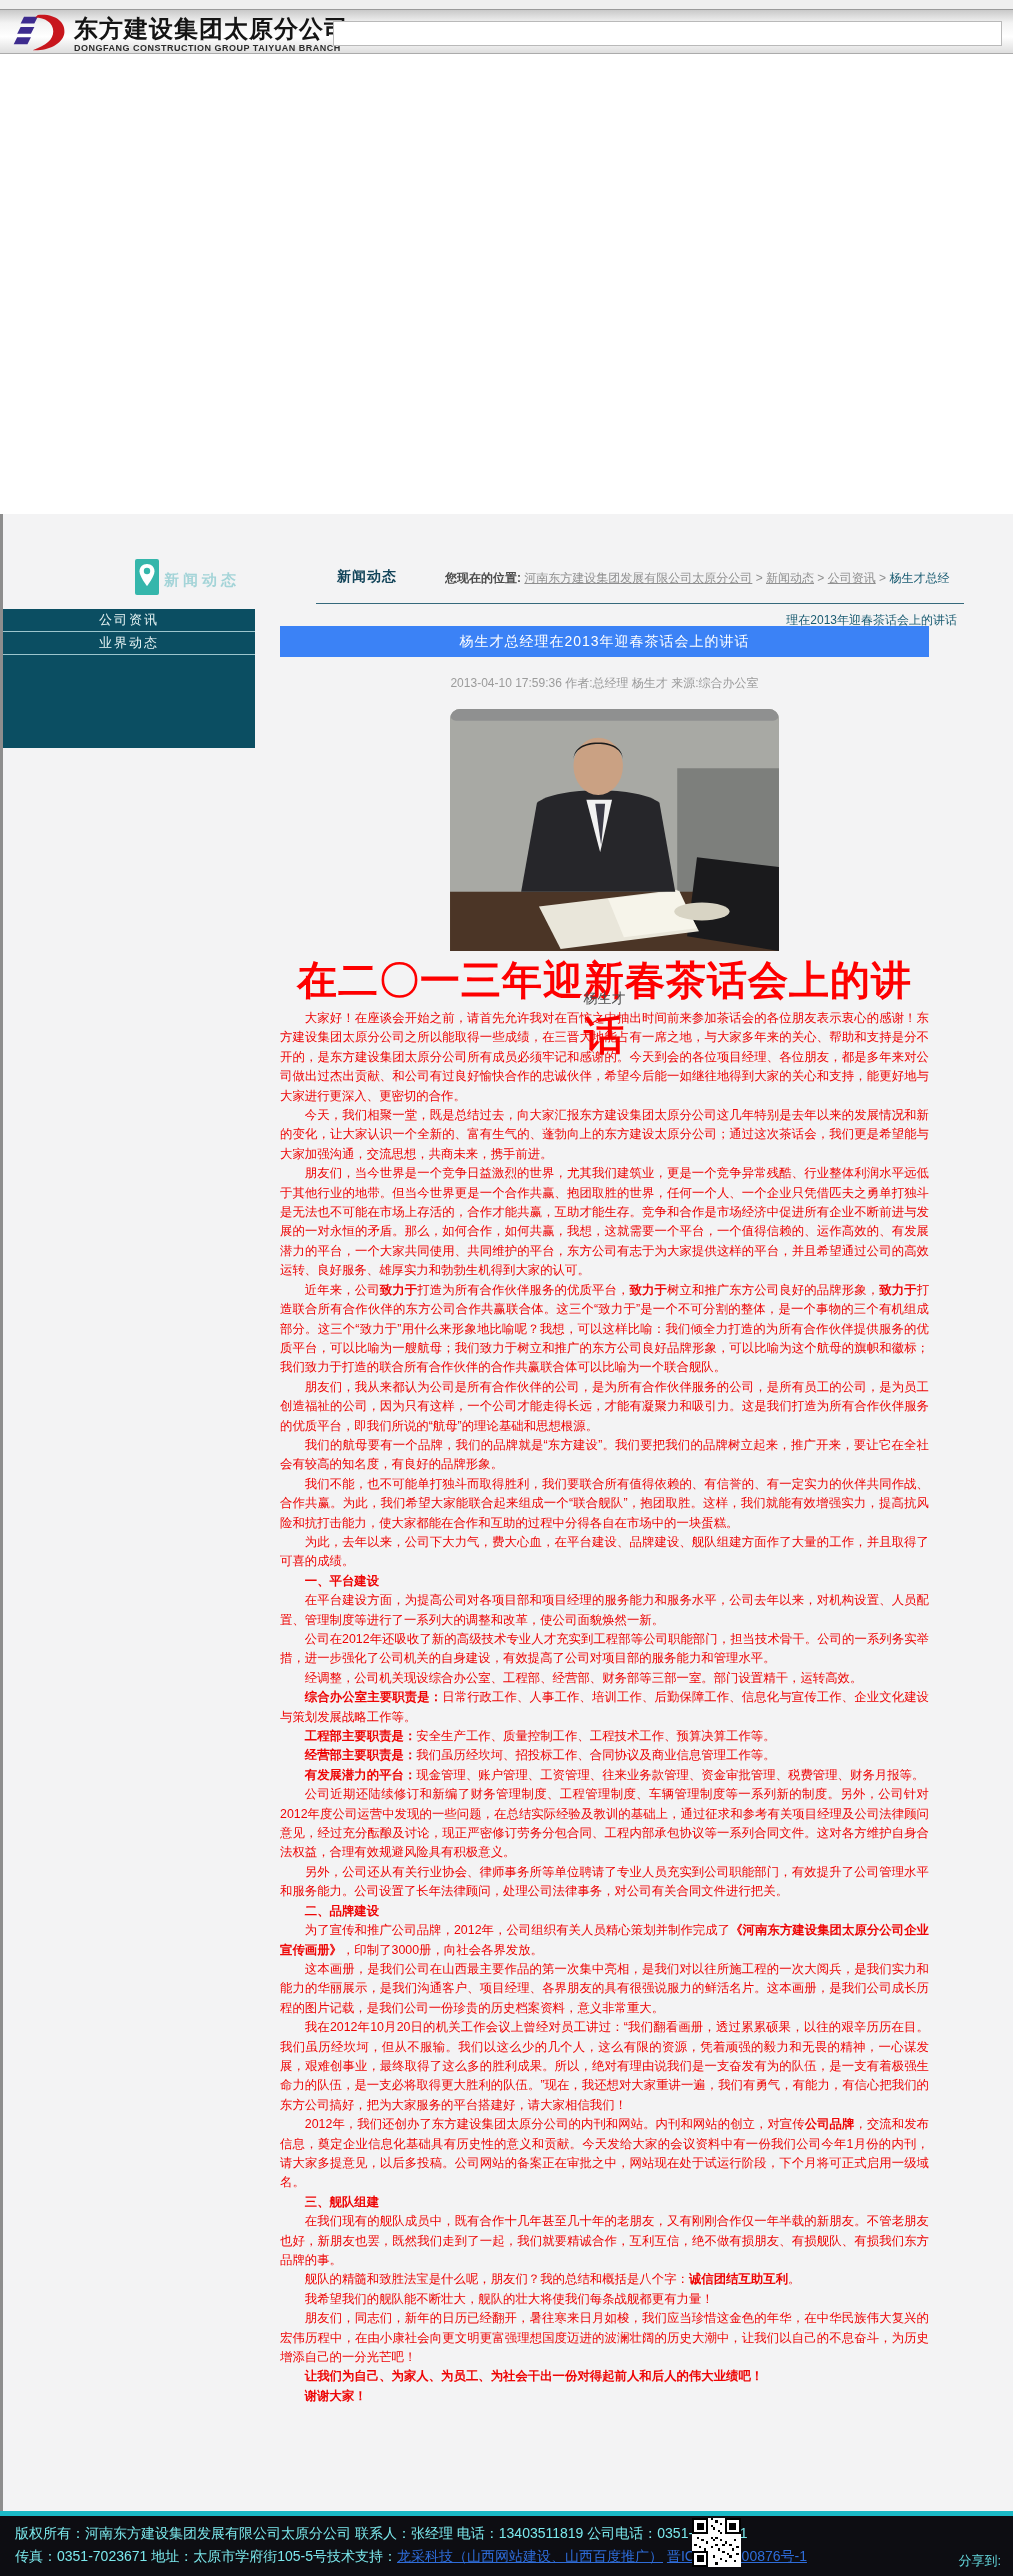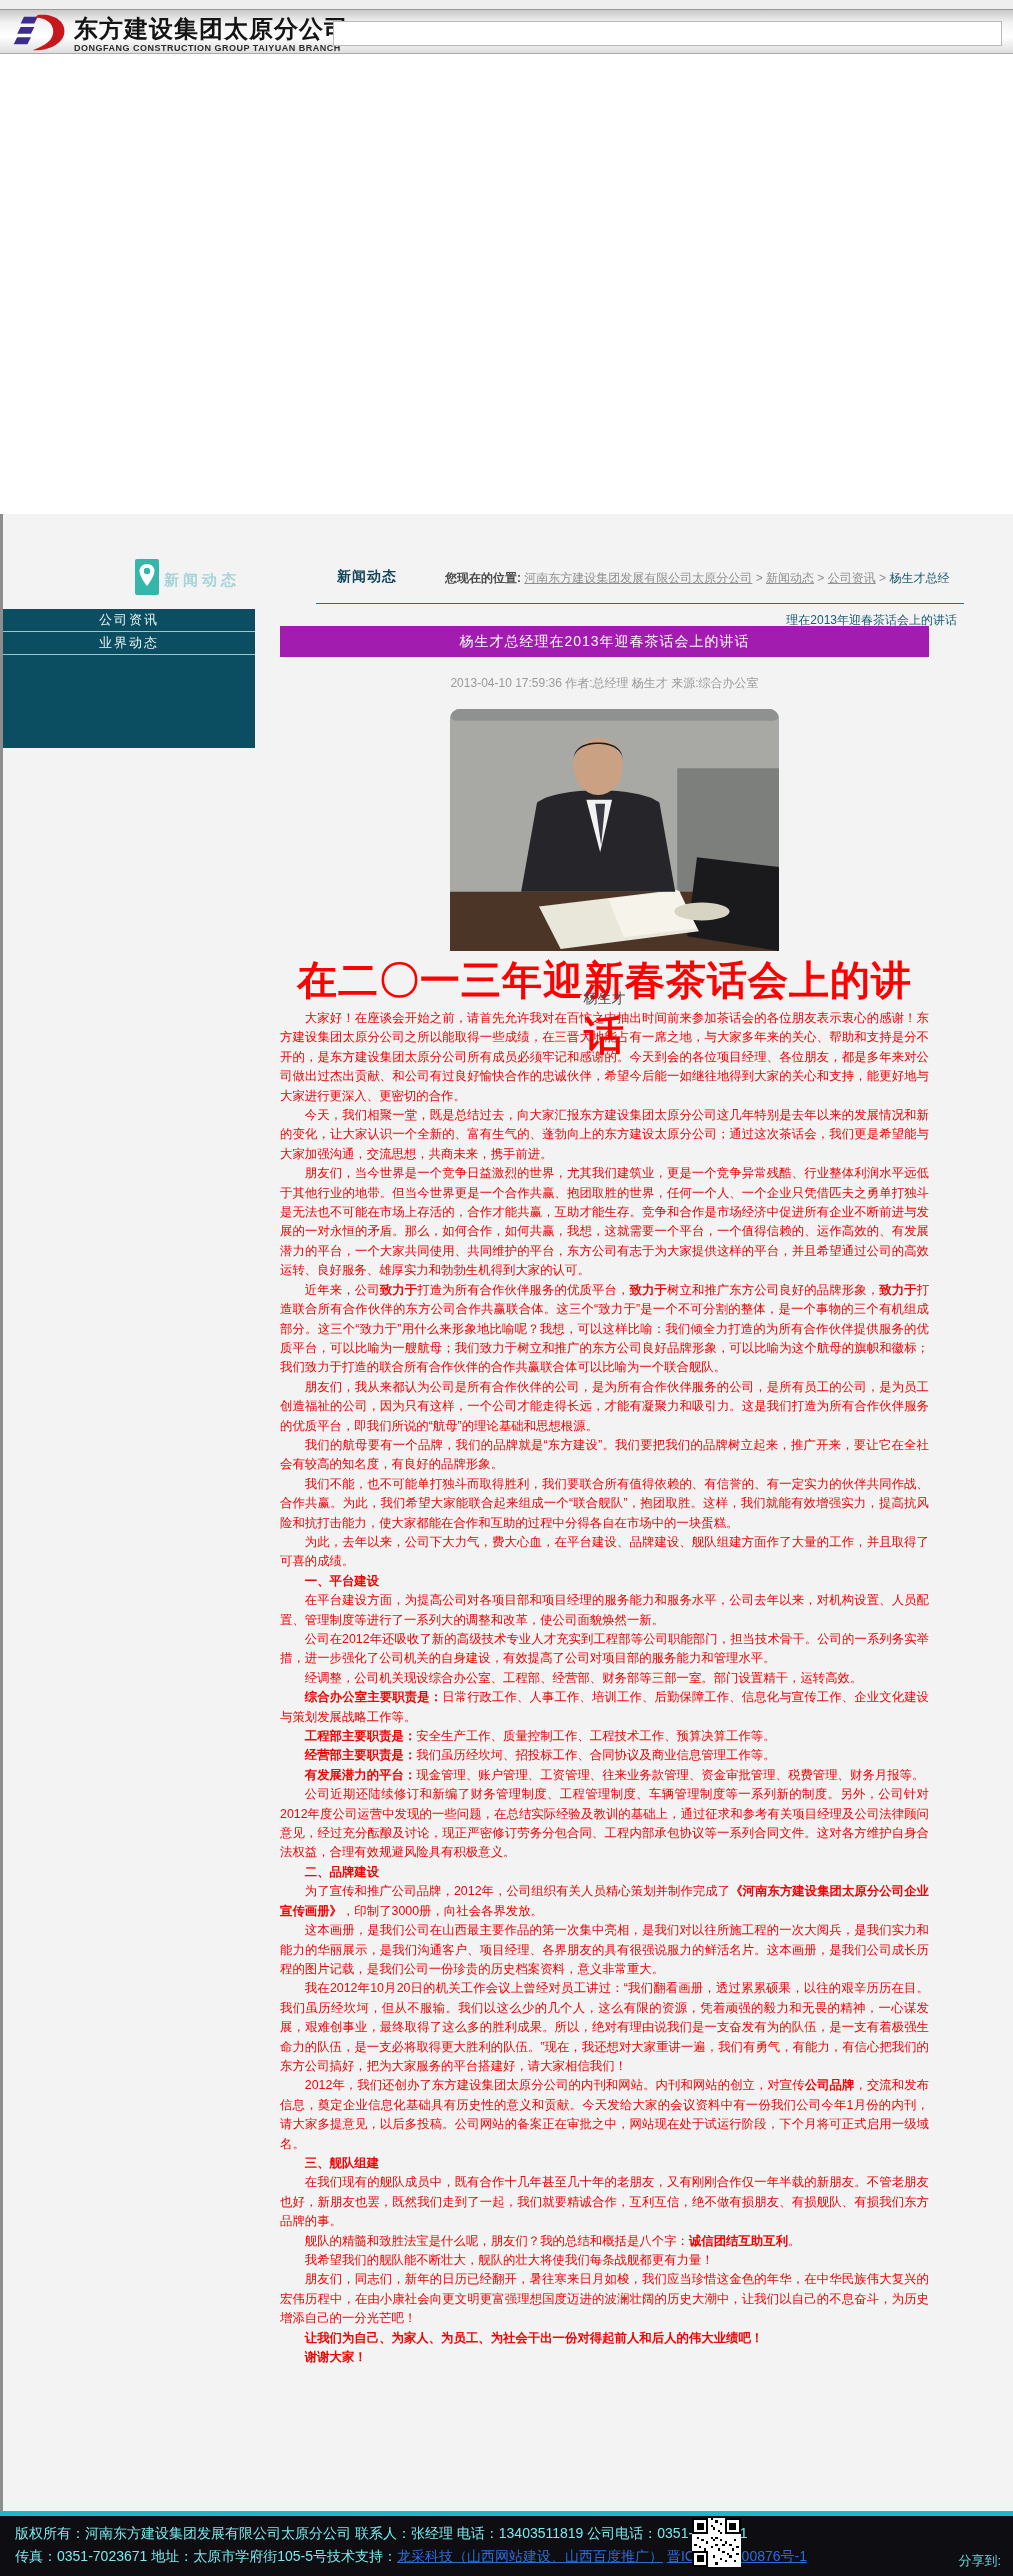--- a/index.html
+++ b/index.html
@@ -36,21 +36,21 @@
   .crumb-title{position:absolute;left:337px;top:568px;font-size:14px;font-weight:bold;color:#14455a;letter-spacing:1px;}
   .crumb-line1{position:absolute;left:445px;top:570px;width:524px;font-size:12px;color:#8f8f8f;white-space:nowrap;overflow:hidden;}
   .loc-label{font-weight:bold;color:#4a4a4a;}
   .crumb-link{color:#8f8f8f;text-decoration:underline;cursor:pointer;}
   .crumb-sep{color:#8f8f8f;}
   .crumb-cur{color:#175a70;}
   .crumb-rule{position:absolute;left:316px;top:603px;width:648px;border-top:1px solid #35697c;}
   .crumb-line2{position:absolute;left:316px;top:612px;width:641px;text-align:right;font-size:12px;color:#175a70;}
 
   
-  .article-bar{position:absolute;left:280px;top:626px;width:649px;height:31px;background:#a21caf;color:#ffffff;font-size:14px;text-align:center;line-height:31px;letter-spacing:1px;}
+  .article-bar{position:absolute;left:280px;top:626px;width:649px;height:31px;background:#3b82f6;color:#ffffff;font-size:14px;text-align:center;line-height:31px;letter-spacing:1px;}
   .article-meta{position:absolute;left:280px;top:675px;width:649px;text-align:center;color:#9b9b9b;font-size:12px;}
   .photo{position:absolute;left:450px;top:709px;width:329px;height:242px;border-radius:10px 10px 0 0;overflow:hidden;background:#9fa09b;}
   .headline{position:absolute;left:280px;top:953px;width:649px;text-align:center;font-size:40px;font-weight:bold;color:#fe0000;letter-spacing:1px;}
   .byline{position:absolute;left:280px;top:990px;width:649px;text-align:center;font-size:14px;color:#4c4c4c;}
   .article-body{position:absolute;left:280px;top:1009px;width:649px;}
   .article-body p{margin:0;text-indent:2em;font-size:12.4px;line-height:19.4px;color:#ee0505;text-align:justify;}
   .article-body b{color:#ee0505;}
 
   
   .footer{position:absolute;left:0;top:2511px;width:1013px;height:65px;background:#0d0d12;border-top:5px solid #1bb9c6;box-sizing:border-box;}
@@ -147,20 +147,21 @@
       <p><span>为此，去年以来，公司下大力气，费大心血，在平台建设、品牌建设、舰队组建方面作了大量的工作，并且取得了可喜的成绩。</span></p>
       <p><b>一、平台建设</b></p>
       <p><span>在平台建设方面，为提高公司对各项目部和项目经理的服务能力和服务水平，公司去年以来，对机构设置、人员配置、管理制度等进行了一系列大的调整和改革，使公司面貌焕然一新。</span></p>
       <p><span>公司在2012年还吸收了新的高级技术专业人才充实到工程部等公司职能部门，担当技术骨干。公司的一系列务实举措，进一步强化了公司机关的自身建设，有效提高了公司对项目部的服务能力和管理水平。</span></p>
       <p><span>经调整，公司机关现设综合办公室、工程部、经营部、财务部等三部一室。部门设置精干，运转高效。</span></p>
       <p><b>综合办公室主要职责是：</b><span>日常行政工作、人事工作、培训工作、后勤保障工作、信息化与宣传工作、企业文化建设与策划发展战略工作等。</span></p>
       <p><b>工程部主要职责是：</b><span>安全生产工作、质量控制工作、工程技术工作、预算决算工作等。</span></p>
       <p><b>经营部主要职责是：</b><span>我们虽历经坎坷、招投标工作、合同协议及商业信息管理工作等。</span></p>
       <p><b>有发展潜力的平台：</b><span>现金管理、账户管理、工资管理、往来业务款管理、资金审批管理、税费管理、财务月报等。</span></p>
       <p><span>公司近期还陆续修订和新编了财务管理制度、工程管理制度、车辆管理制度等一系列新的制度。另外，公司针对2012年度公司运营中发现的一些问题，在总结实际经验及教训的基础上，通过征求和参考有关项目经理及公司法律顾问意见，经过充分酝酿及讨论，现正严密修订劳务分包合同、工程内部承包协议等一系列合同文件。这对各方维护自身合法权益，合理有效规避风险具有积极意义。</span></p>
+      <p><span>另外，公司还从有关行业协会、律师事务所等单位聘请了专业人员充实到公司职能部门，有效提升了公司管理水平和服务能力。公司设置了长年法律顾问，处理公司法律事务，对公司有关合同文件进行把关。</span></p>
       <p><b>二、品牌建设</b></p>
       <p><span>为了宣传和推广公司品牌，2012年，公司组织有关人员精心策划并制作完成了</span><b>《河南东方建设集团太原分公司企业宣传画册》</b><span>，印制了3000册，向社会各界发放。</span></p>
       <p><span>这本画册，是我们公司在山西最主要作品的第一次集中亮相，是我们对以往所施工程的一次大阅兵，是我们实力和能力的华丽展示，是我们沟通客户、项目经理、各界朋友的具有很强说服力的鲜活名片。这本画册，是我们公司成长历程的图片记载，是我们公司一份珍贵的历史档案资料，意义非常重大。</span></p>
       <p><span>我在2012年10月20日的机关工作会议上曾经对员工讲过：“我们翻看画册，透过累累硕果，以往的艰辛历历在目。我们虽历经坎坷，但从不服输。我们以这么少的几个人，这么有限的资源，凭着顽强的毅力和无畏的精神，一心谋发展，艰难创事业，最终取得了这么多的胜利成果。所以，绝对有理由说我们是一支奋发有为的队伍，是一支有着极强生命力的队伍，是一支必将取得更大胜利的队伍。”现在，我还想对大家重讲一遍，我们有勇气，有能力，有信心把我们的东方公司搞好，把为大家服务的平台搭建好，请大家相信我们！</span></p>
       <p><span>2012年，我们还创办了东方建设集团太原分公司的内刊和网站。内刊和网站的创立，对宣传</span><b>公司品牌</b><span>，交流和发布信息，奠定企业信息化基础具有历史性的意义和贡献。今天发给大家的会议资料中有一份我们公司今年1月份的内刊，请大家多提意见，以后多投稿。公司网站的备案正在审批之中，网站现在处于试运行阶段，下个月将可正式启用一级域名。</span></p>
       <p><b>三、舰队组建</b></p>
       <p><span>在我们现有的舰队成员中，既有合作十几年甚至几十年的老朋友，又有刚刚合作仅一年半载的新朋友。不管老朋友也好，新朋友也罢，既然我们走到了一起，我们就要精诚合作，互利互信，绝不做有损朋友、有损舰队、有损我们东方品牌的事。</span></p>
       <p><span>舰队的精髓和致胜法宝是什么呢，朋友们？我的总结和概括是八个字：</span><b>诚信团结互助互利</b><span>。</span></p>
       <p><span>我希望我们的舰队能不断壮大，舰队的壮大将使我们每条战舰都更有力量！</span></p>
       <p><span>朋友们，同志们，新年的日历已经翻开，暑往寒来日月如梭，我们应当珍惜这金色的年华，在中华民族伟大复兴的宏伟历程中，在由小康社会向更文明更富强理想国度迈进的波澜壮阔的历史大潮中，让我们以自己的不息奋斗，为历史增添自己的一分光芒吧！</span></p>

